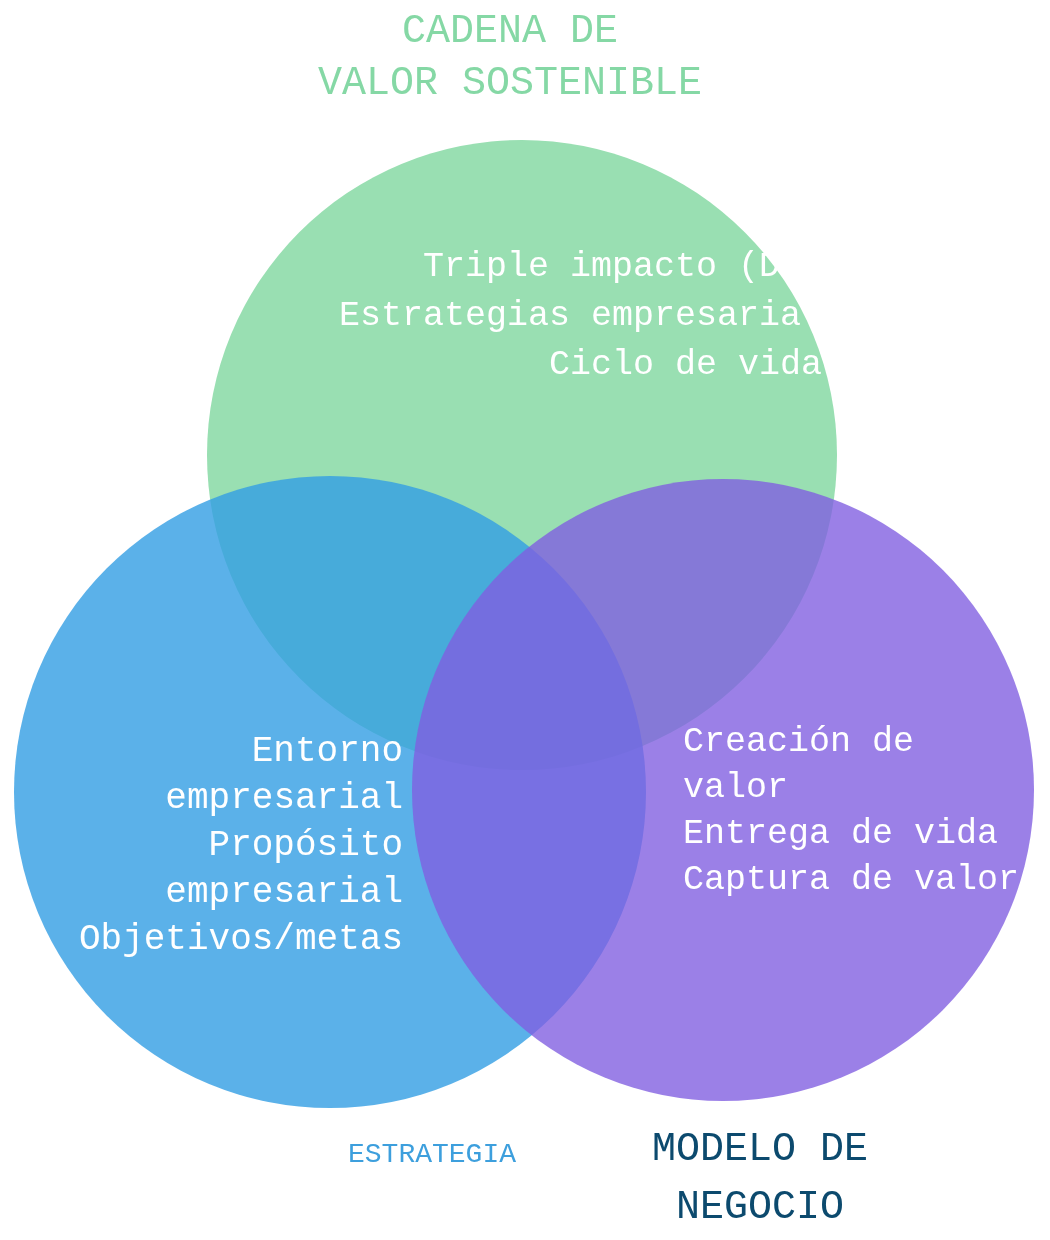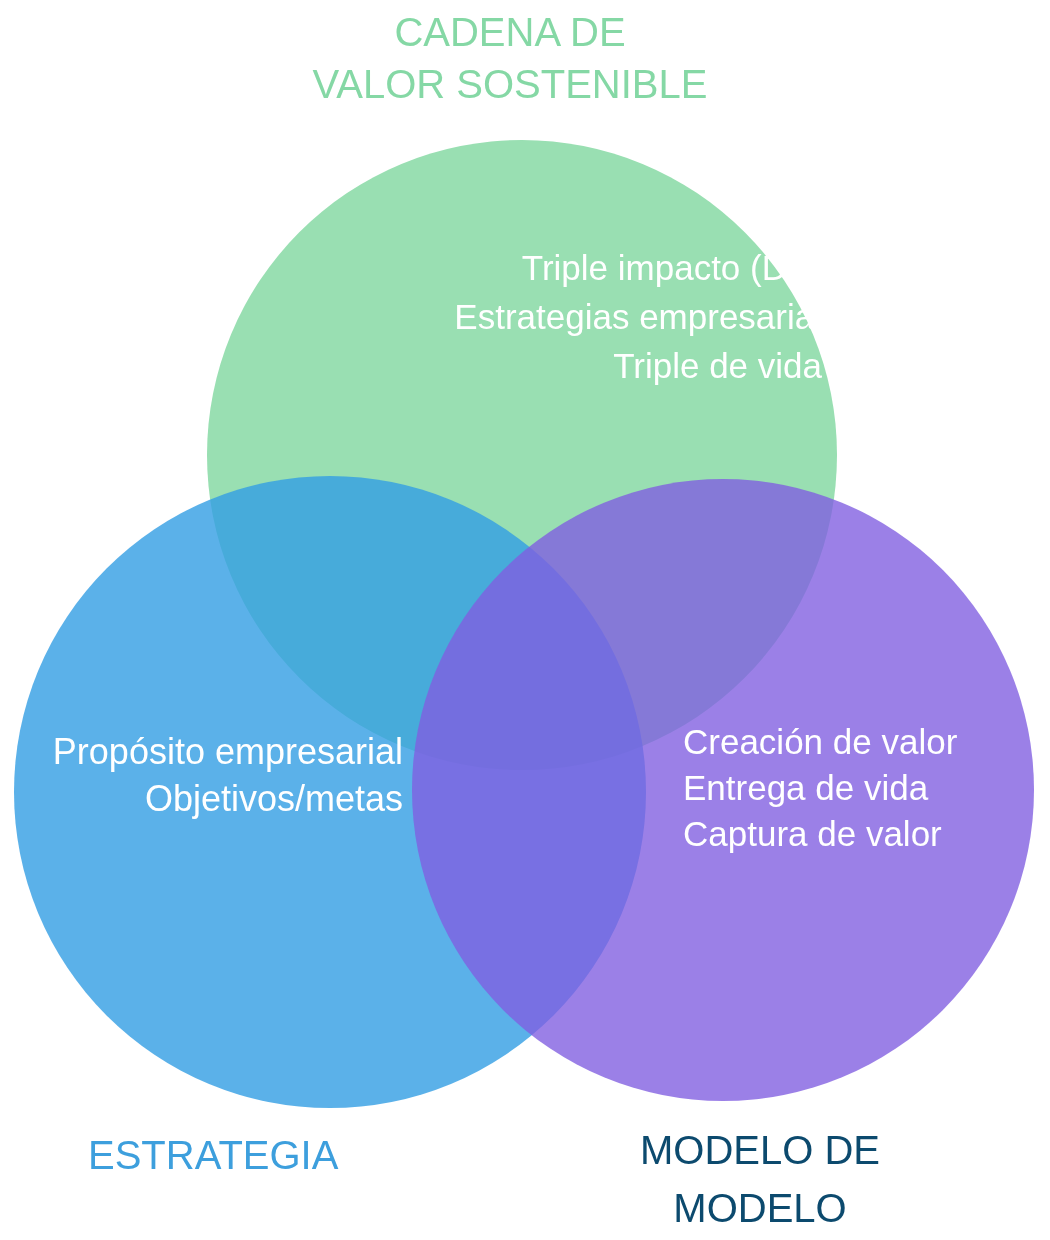--- a/index.html
+++ b/index.html
@@ -7,20 +7,21 @@
     padding: 0;
     background: #ffffff;
     font-family: "Liberation Sans", "DejaVu Sans", sans-serif;
   }
   .canvas {
     position: relative;
     width: 1050px;
     height: 1240px;
     background: #ffffff;
     overflow: hidden;
+    font-family: Liberation Mono, monospace;
   }
   .venn-svg {
     position: absolute;
     left: 0;
     top: 0;
   }
   .abs {
     position: absolute;
   }
   .title {
@@ -62,25 +63,25 @@
   }
   .items-right {
     left: 683px;
     top: 719px;
     width: 340px;
     text-align: left;
     font-size: 35px;
     line-height: 46px;
   }
   .label-strategy {
-    left: 88px;
+    left: 116px;
     top: 1133px;
     width: 400px;
-    text-align: left;
-    font-size: 40px;
+    text-align: right;
+    font-size: 28px;
     line-height: 44px;
     font-weight: 400;
   }
   .label-business-model {
     left: 560px;
     top: 1121px;
     width: 400px;
     text-align: center;
     font-size: 40px;
     line-height: 58px;
@@ -99,34 +100,35 @@
   </svg>
 
   <div class="abs title" style="color: rgb(133, 216, 165);">
     <div>CADENA DE</div>
     <div>VALOR SOSTENIBLE</div>
   </div>
 
   <div class="abs circle-items items-top">
     <div>Triple impacto (DS)</div>
     <div>Estrategias empresarial</div>
-    <div>Triple de vida</div>
+    <div>Ciclo de vida</div>
   </div>
 
   <div class="abs circle-items items-left">
+    <div>Entorno empresarial</div>
     <div>Propósito empresarial</div>
     <div>Objetivos/metas</div>
   </div>
 
   <div class="abs circle-items items-right">
     <div>Creación de valor</div>
     <div>Entrega de vida</div>
     <div>Captura de valor</div>
   </div>
 
   <div class="abs label-strategy" style="color: rgb(61, 159, 221);">ESTRATEGIA</div>
 
   <div class="abs label-business-model" style="color: #0c4a6e;">
     <div>MODELO DE</div>
-    <div>MODELO</div>
+    <div>NEGOCIO</div>
   </div>
 
 </div>
 
 </body></html>

